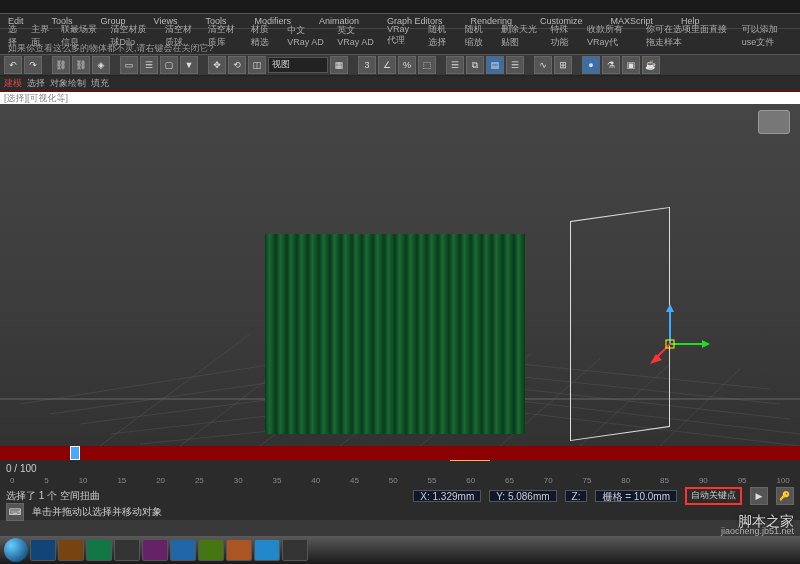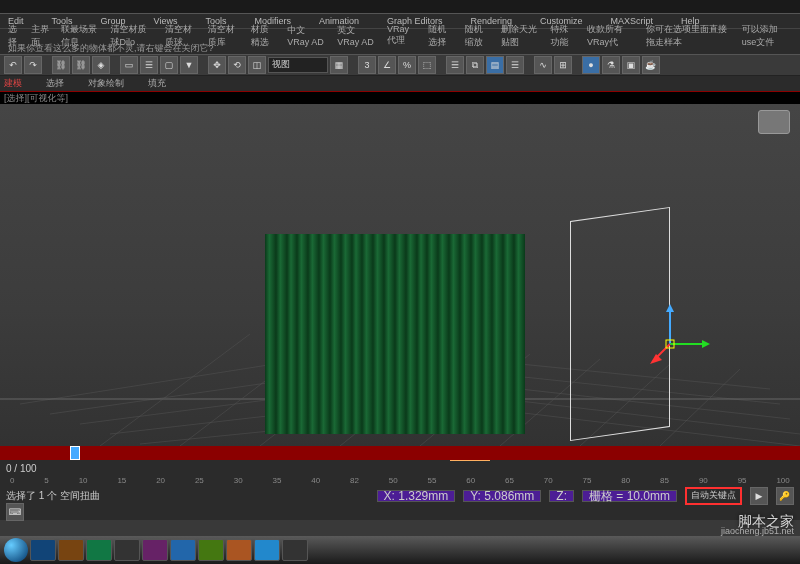--- a/index.html
+++ b/index.html
@@ -8,39 +8,39 @@
 .menu-bar{height:14px;background:#2b2b2b;display:flex;padding:0 8px;gap:28px;align-items:center}
 .menu-bar span{font-size:9px;color:#bbb;cursor:default}
 .toolbar-row{height:14px;background:#2b2b2b;display:flex;padding:0 8px;gap:10px;align-items:center;border-top:1px solid #444}
 .toolbar-row span{font-size:9px;color:#aaa}
 .warn-row{height:12px;background:#2b2b2b;padding:0 8px;font-size:9px;color:#999}
 .toolbar-icons{height:22px;background:#3a3a3a;display:flex;align-items:center;padding:0 4px;gap:2px;border-top:1px solid #555;border-bottom:1px solid #222}
 .tbtn{width:18px;height:18px;background:#555;border:1px solid #666;display:flex;align-items:center;justify-content:center;font-size:9px;color:#ddd}
 .tbtn.blue{background:#3a6ea5}
 .tsep{width:6px}
 .tfield{width:60px;height:16px;background:#222;border:1px solid #555;font-size:9px;color:#ccc;padding:0 3px}
-.tab-row{height:16px;background:#2b2b2b;display:flex;align-items:center;padding:0 4px;gap:24px;border-bottom:1px solid #8b0000}
+.tab-row{height:16px;background:#2b2b2b;display:flex;align-items:center;padding:0 4px;gap:5px;border-bottom:1px solid #8b0000}
 .tab{font-size:9px;color:#aaa;cursor:default}
 .tab.red{color:#d44}
-.sub-tab{height:12px;background:#000000;font-size:9px;color:#888;padding:0 4px}
+.sub-tab{height:12px;background:#ffffff;font-size:9px;color:#888;padding:0 4px}
 .viewport{position:relative;height:342px;background:linear-gradient(180deg,#454545 0%,#3c3c3c 60%,#323232 100%);overflow:hidden}
 .grid{position:absolute;left:0;top:0;width:100%;height:100%}
 .grid line{stroke:#555;stroke-width:0.5}
 .grid line.axis{stroke:#666;stroke-width:1}
 .curtain{position:absolute;left:265px;top:130px;width:260px;height:200px;display:flex}
 .curtain div{flex:1;background:linear-gradient(90deg,#0a3a1a 0%,#1a6935 40%,#0a3a1a 100%)}
 .plane{position:absolute;left:570px;top:110px;width:100px;height:220px;border:1px solid #ddd;background:transparent;transform:skewY(-8deg)}
 .gizmo{position:absolute;left:650px;top:200px;width:60px;height:60px}
 .viewcube{position:absolute;right:10px;top:6px;width:32px;height:24px;background:#777;border-radius:3px;border:1px solid #999}
 .timeline{height:14px;background:#8b0000;position:relative}
 .timeline .cursor{position:absolute;left:70px;top:0;width:10px;height:14px;background:#4af;border:1px solid #fff}
 .time-ruler{height:12px;background:#2b2b2b;display:flex;justify-content:space-between;padding:0 10px}
 .time-ruler span{font-size:8px;color:#888}
 .status-row{height:14px;background:#2b2b2b;display:flex;align-items:center;padding:8px 6px;gap:8px;font-size:9px;color:#aaa}
-.status-row .field{background:#4c1d95;border:1px solid #555;padding:0 6px;height:12px;line-height:11px;font-size:12px}
+.status-row .field{background:#0f172a;border:1px solid #555;padding:0 6px;height:12px;line-height:11px;font-size:10px}
 .autokey{border:2px solid #ff3030;padding:0 4px;height:18px;line-height:12px;font-size:9px;color:#ccc}
 .taskbar{position:absolute;bottom:0;left:0;right:0;height:28px;background:linear-gradient(180deg,#5a5a5a,#1a1a1a);display:flex;align-items:center;padding:0 4px;gap:2px}
 .taskbar .orb{width:24px;height:24px;border-radius:50%;background:radial-gradient(circle at 30% 30%,#6cf,#036)}
 .taskbar .ti{width:26px;height:22px;background:#333;border:1px solid #555;border-radius:2px}
 .watermark{position:absolute;right:6px;bottom:33px;font-size:14px;color:#fff;text-shadow:0 0 4px #000;opacity:.8}
 .watermark2{position:absolute;right:6px;bottom:28px;font-size:9px;color:#ddd;opacity:.7}
 .selbar{position:absolute;left:450px;top:455px;width:40px;height:6px;border:1px solid #ffb060}
 </style>
 </head>
 <body>
@@ -202,21 +202,21 @@
 <div class="time-ruler">
 <span>0</span>
     <span>5</span>
     <span>10</span>
     <span>15</span>
     <span>20</span>
     <span>25</span>
     <span>30</span>
     <span>35</span>
     <span>40</span>
-    <span>82</span>
+    <span>45</span>
     <span>50</span>
     <span>55</span>
     <span>60</span>
     <span>65</span>
     <span>70</span>
     <span>75</span>
     <span>80</span>
     <span>85</span>
     <span>90</span>
     <span>95</span>
@@ -229,20 +229,21 @@
 <span class="field">X: 1.329mm</span>
 <span class="field">Y: 5.086mm</span>
 <span class="field">Z:</span>
 <span class="field">栅格 = 10.0mm</span>
 <span class="autokey">自动关键点</span>
 <div class="tbtn">▶</div>
 <div class="tbtn">🔑</div>
 </div>
 <div class="status-row">
 <div class="tbtn">⌨</div>
+<span>单击并拖动以选择并移动对象</span>
 </div>
 
 <div class="watermark">脚本之家</div>
 <div class="watermark2">jiaocheng.jb51.net</div>
 
 <div class="taskbar">
 <div class="orb"></div>
 <div class="ti" style="background:#147"></div>
 <div class="ti" style="background:#741"></div>
 <div class="ti" style="background:#174"></div>

